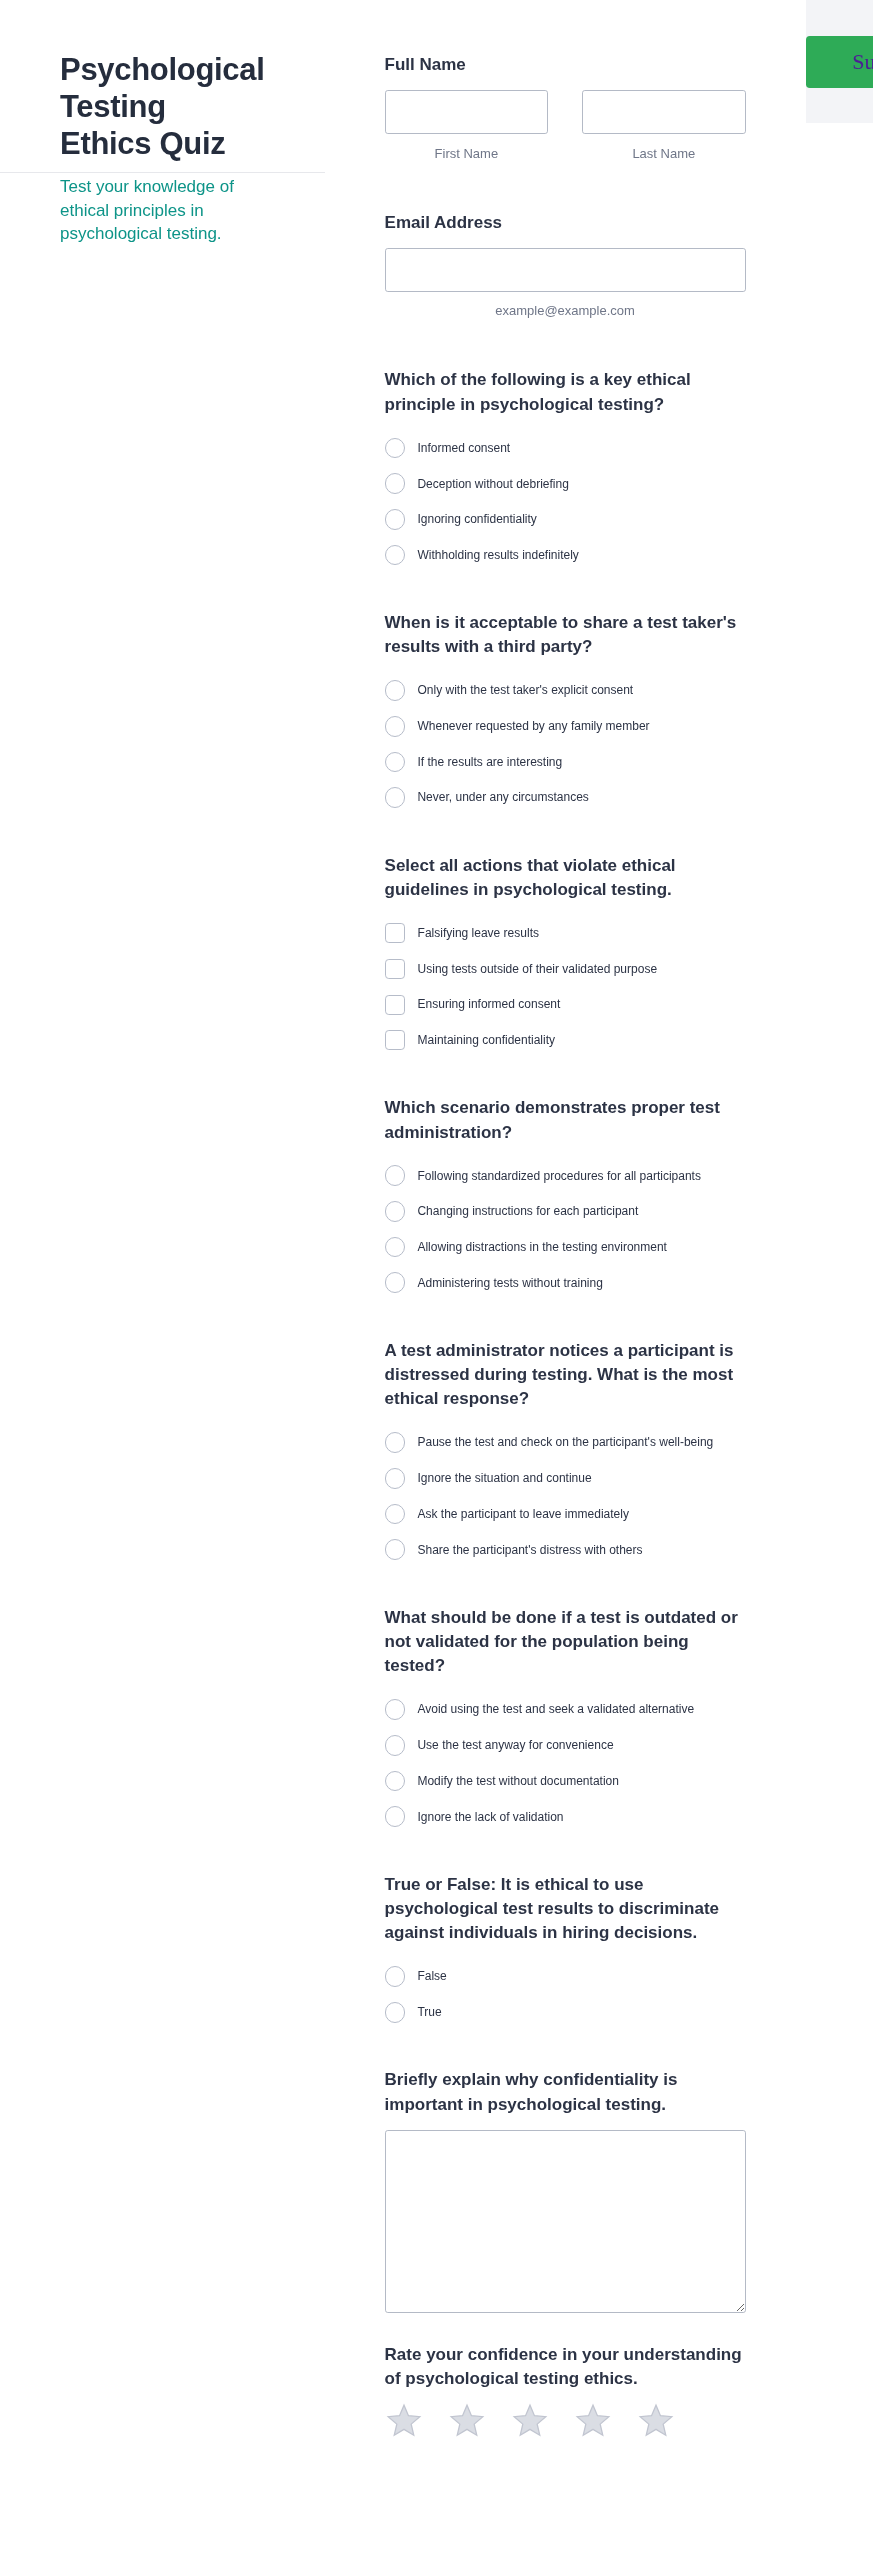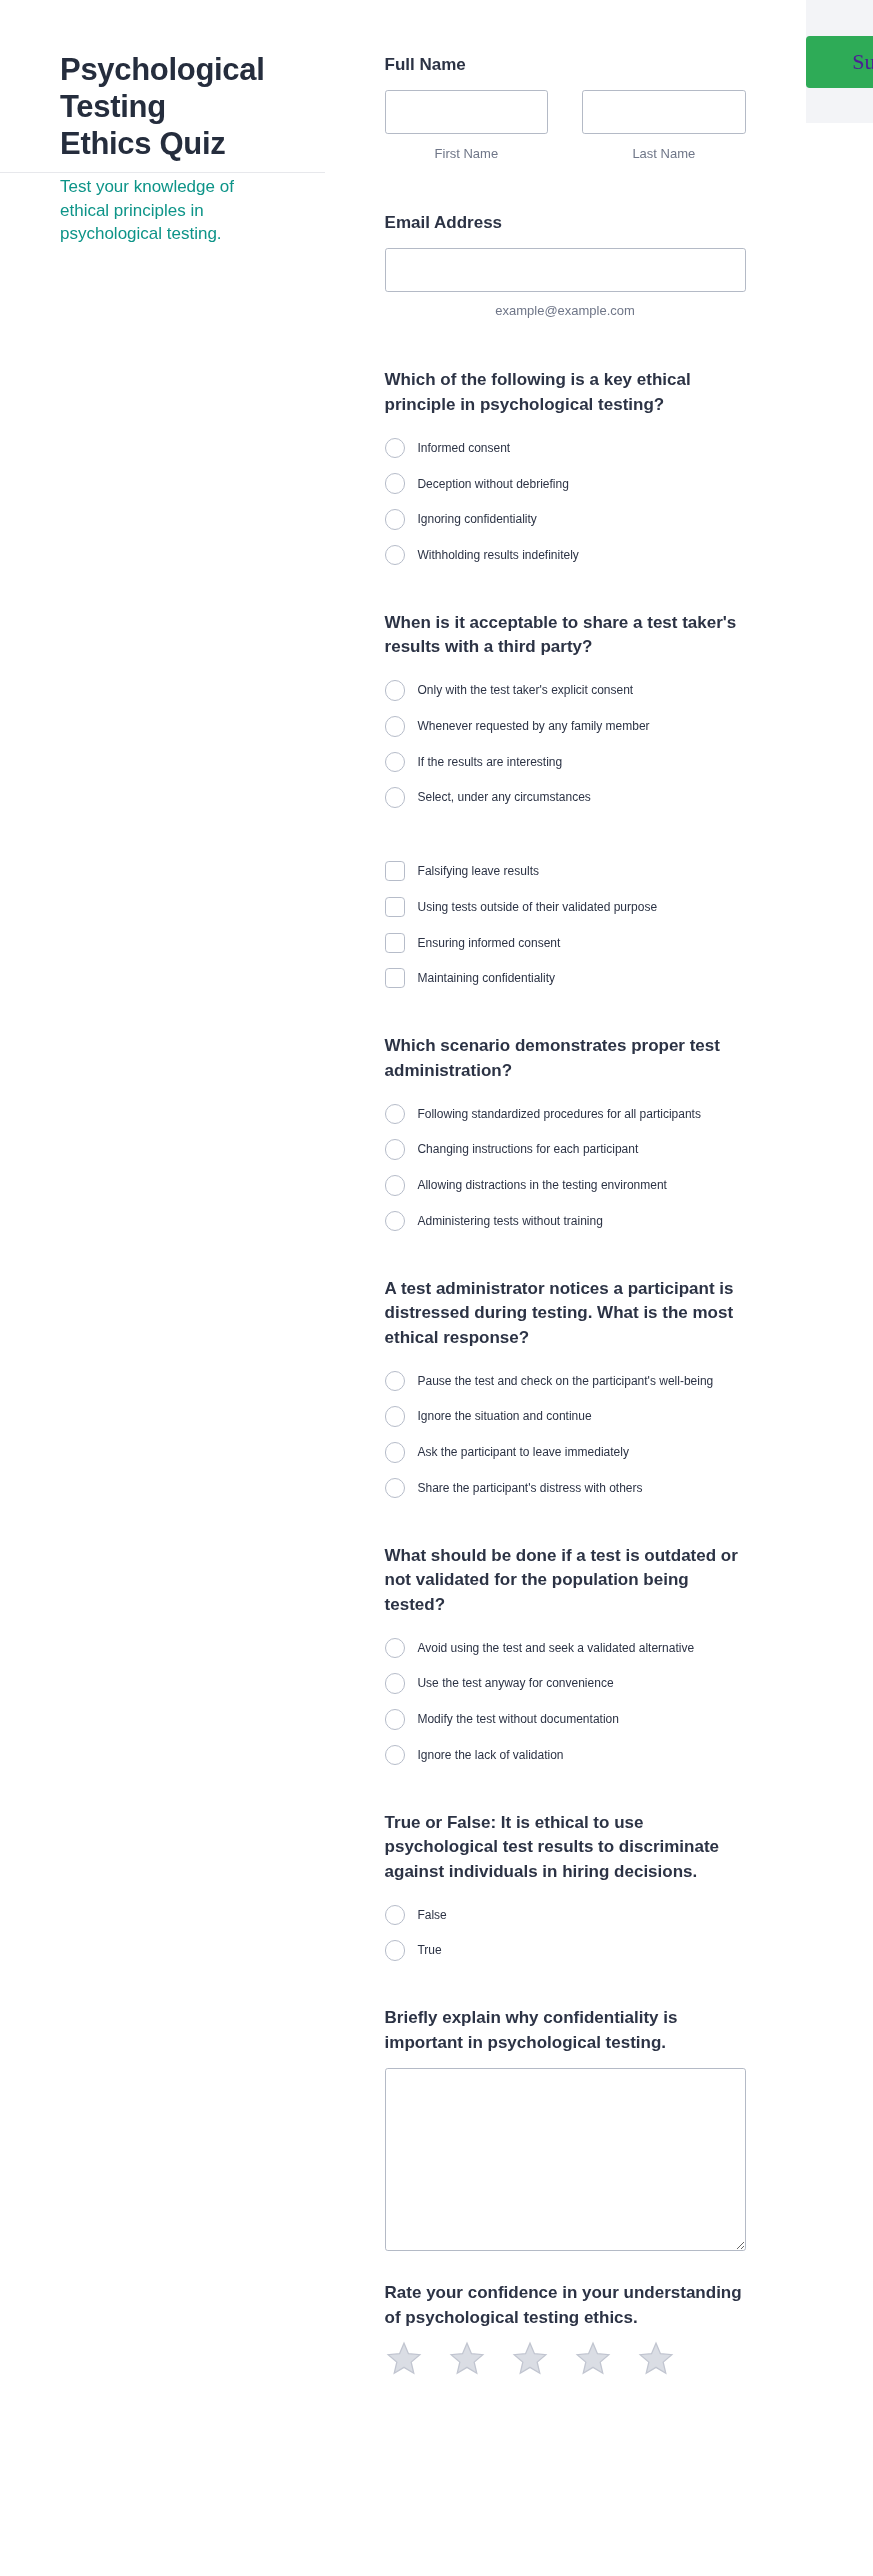--- a/index.html
+++ b/index.html
@@ -109,26 +109,27 @@
         <label class="opt">
           <span class="radio"></span>
           <span class="opt-text">Whenever requested by any family member</span>
         </label>
         <label class="opt">
           <span class="radio"></span>
           <span class="opt-text">If the results are interesting</span>
         </label>
         <label class="opt">
           <span class="radio"></span>
-          <span class="opt-text">Select, under any circumstances</span>
-        </label>
-      </div>
-    </div>
-
-    <div class="question">
+          <span class="opt-text">Never, under any circumstances</span>
+        </label>
+      </div>
+    </div>
+
+    <div class="question">
+      <div class="q-label">Select all actions that violate ethical guidelines in psychological testing.</div>
       <div class="options">
         <label class="opt">
           <span class="checkbox"></span>
           <span class="opt-text">Falsifying leave results</span>
         </label>
         <label class="opt">
           <span class="checkbox"></span>
           <span class="opt-text">Using tests outside of their validated purpose</span>
         </label>
         <label class="opt">

